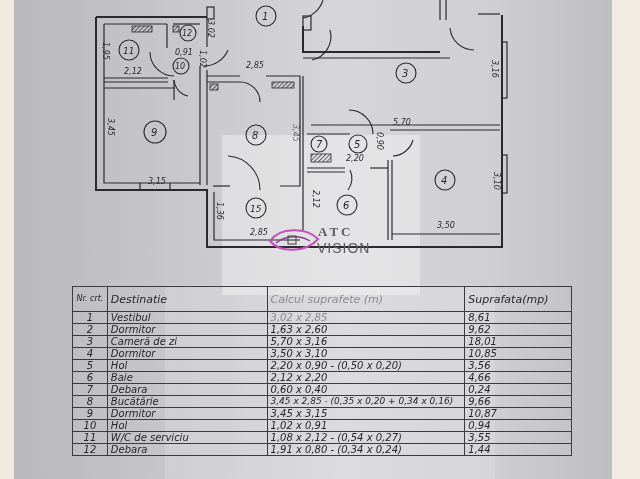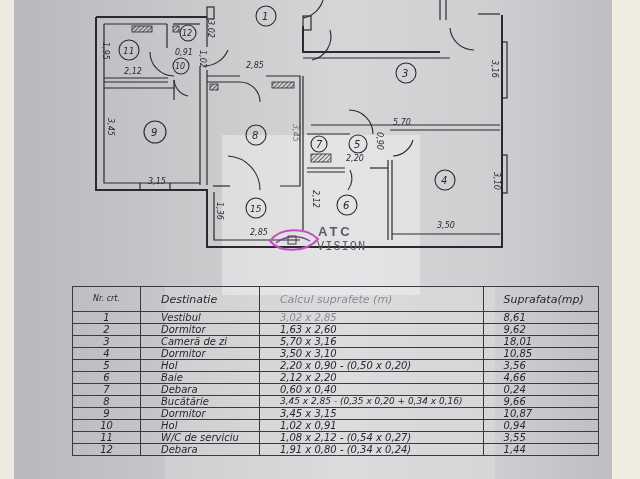--- a/index.html
+++ b/index.html
@@ -25,31 +25,31 @@
   svg.plan { position:absolute; left:0; top:0; }
   .wall { fill:none; stroke:#2a2a2e; stroke-width:2; }
   .wall-thin { fill:none; stroke:#2a2a2e; stroke-width:1.2; }
   .door { fill:none; stroke:#2a2a2e; stroke-width:1.1; }
   .room-circle { fill:none; stroke:#2a2a2e; stroke-width:1.1; }
   .room-num { font-family:"DejaVu Sans", sans-serif; font-size:10px; fill:#2a2a2e; font-style:italic; }
   .dim { font-family:"DejaVu Sans", sans-serif; font-size:8px; fill:#2a2a2e; font-style:italic; }
   .hatch { fill:url(#hatchpat); stroke:#2a2a2e; stroke-width:0.8; }
 
   .logo { position:absolute; left:266px; top:223px; width:110px; height:34px; }
-  .logo-text-atc { position:absolute; left:318px; top:224px; font-family:Liberation Sans, sans-serif; font-size:13px; letter-spacing:3px; font-weight:bold; color:#5a5a62; }
-  .logo-text-vision { position:absolute; left:317px; top:240px; font-family:Liberation Mono, monospace; font-size:12px; letter-spacing:1px; color:#5a5a62; }
+  .logo-text-atc { position:absolute; left:318px; top:224px; font-family:Liberation Serif, serif; font-size:13px; letter-spacing:3px; font-weight:bold; color:#5a5a62; }
+  .logo-text-vision { position:absolute; left:317px; top:240px; font-family:Liberation Sans, sans-serif; font-size:14px; letter-spacing:1px; color:#5a5a62; }
 
   table.areas {
     position:absolute; left:72px; top:286px; width:500px;
     border-collapse:collapse;
     font-family:"DejaVu Sans", sans-serif; font-style:italic;
     color:#26262b;
   }
   table.areas th, table.areas td {
-    border:1px solid #3a3a40; padding:0 20px; height:11px; line-height:11px;
+    border:1px solid #3a3a40; padding:0 3px; height:11px; line-height:11px;
     font-size:10px; font-weight:normal; white-space:nowrap; overflow:hidden;
   }
   table.areas th { height:24px; font-size:11px; text-align:left; }
   table.areas th.c1 { font-size:8px; line-height:8px; text-align:center; }
   .c1 { width:28px; text-align:center; }
   .c2 { width:164px;margin-left:17px; }
   .c3 { width:192px; }
   .c4 { width:90px; text-align:left; padding-right:14px !important; }
   .calc-faint { color:#8a8a92; }
 </style>

